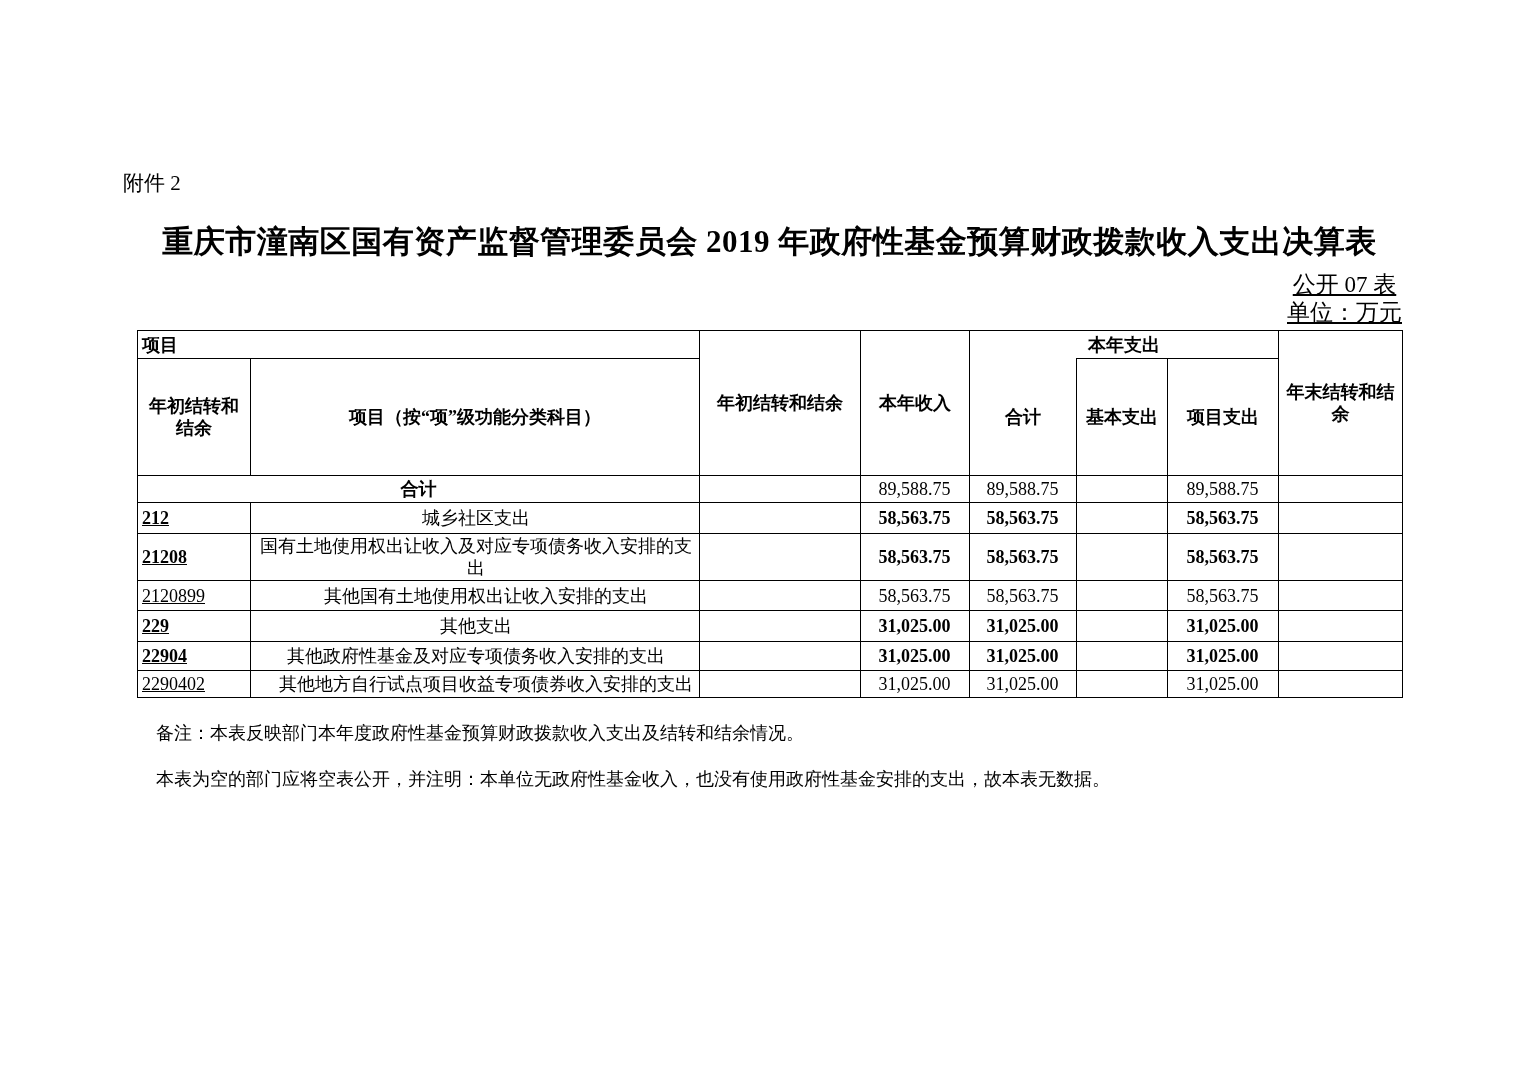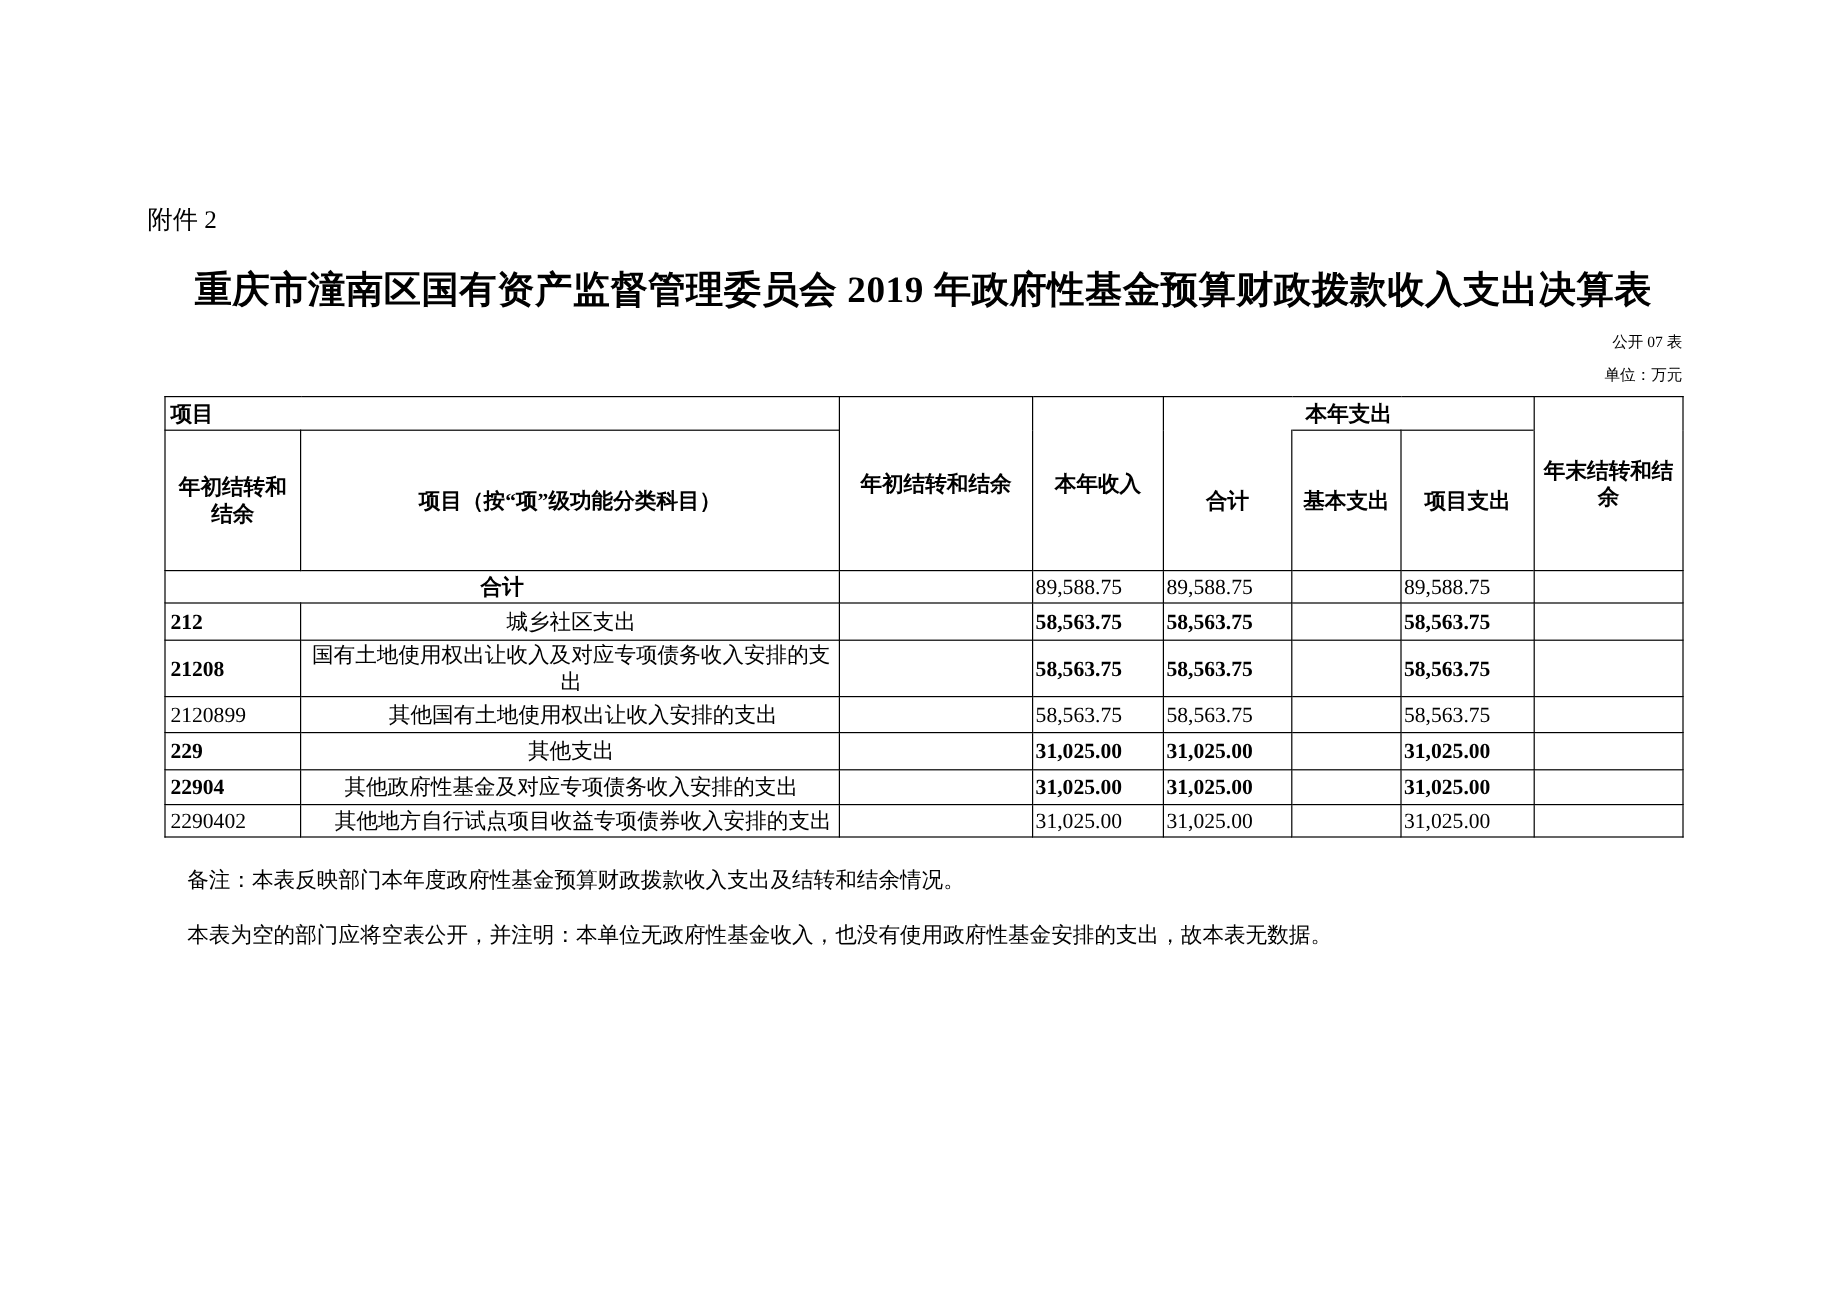--- a/index.html
+++ b/index.html
@@ -17,22 +17,22 @@
   }
   .doc-title {
     position: absolute; left: 137px; top: 221px; width: 1265px;
     text-align: center;
     font-size: 31px; font-weight: bold;
     white-space: nowrap;
     letter-spacing: 0.5px;
   }
   .meta {
     position: absolute; right: 118px; top: 271px;
-    text-align: right;
-    font-size: 13px; line-height: 28px;
+    text-align: center;
+    font-size: 23px; line-height: 28px; text-decoration: underline;
   }
   table.report {
     position: absolute; left: 137px; top: 330px;
     width: 1265px;
     border-collapse: collapse;
     table-layout: fixed;
     font-size: 18px;
   }
   .report th, .report td {
     border: 1px solid #000;
@@ -48,24 +48,24 @@
   tr.r1 { height: 31px; }
   tr.r2 { height: 46px; }
   tr.r3 { height: 30px; }
   tr.r4 { height: 31px; }
   tr.r5 { height: 29px; }
   tr.r6 { height: 27px; }
   th.project-group { text-align: left; padding-left: 4px; }
   th.code-h { padding: 1px 10px; }
   th.exp-group { border-bottom: none; }
   th.exp-total { border-top: none; }
-  td.code { text-align: left; padding-left: 4px; }
+  td.code { text-align: left; padding-left: 4px; text-decoration: underline; }
   td.name { text-align: center; padding-left: 4px; }
   td.name.indent { padding-left: 24px; }
-  td.num { text-align: left; padding-right: 3px; }
+  td.num { text-align: center; padding-right: 3px; }
   td.total-label { text-align: center; font-weight: bold; }
   .b { font-weight: bold; }
   .notes {
     position: absolute; left: 140px; top: 702px;
     font-size: 18px; line-height: 30px;
     width: 1262px;
   }
   .notes p { margin: 16px; }
 </style>
 </head>

